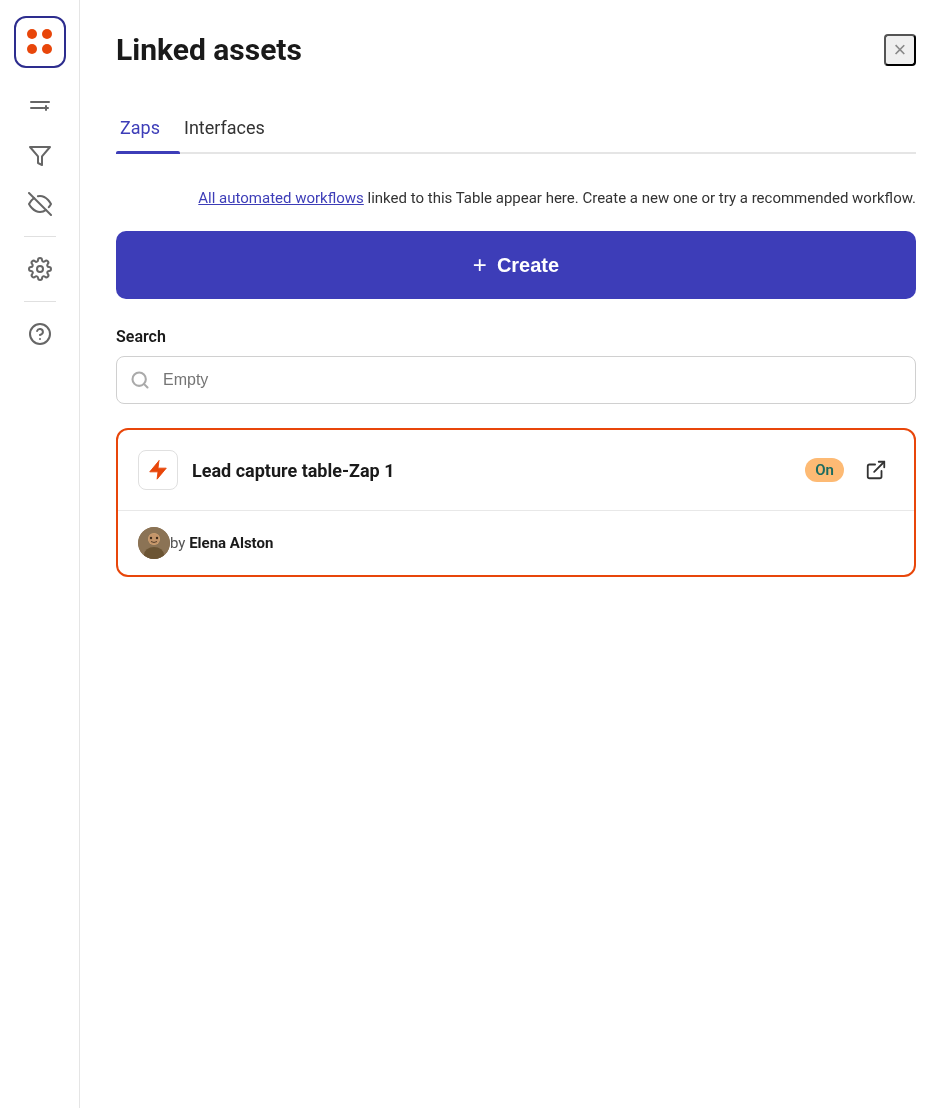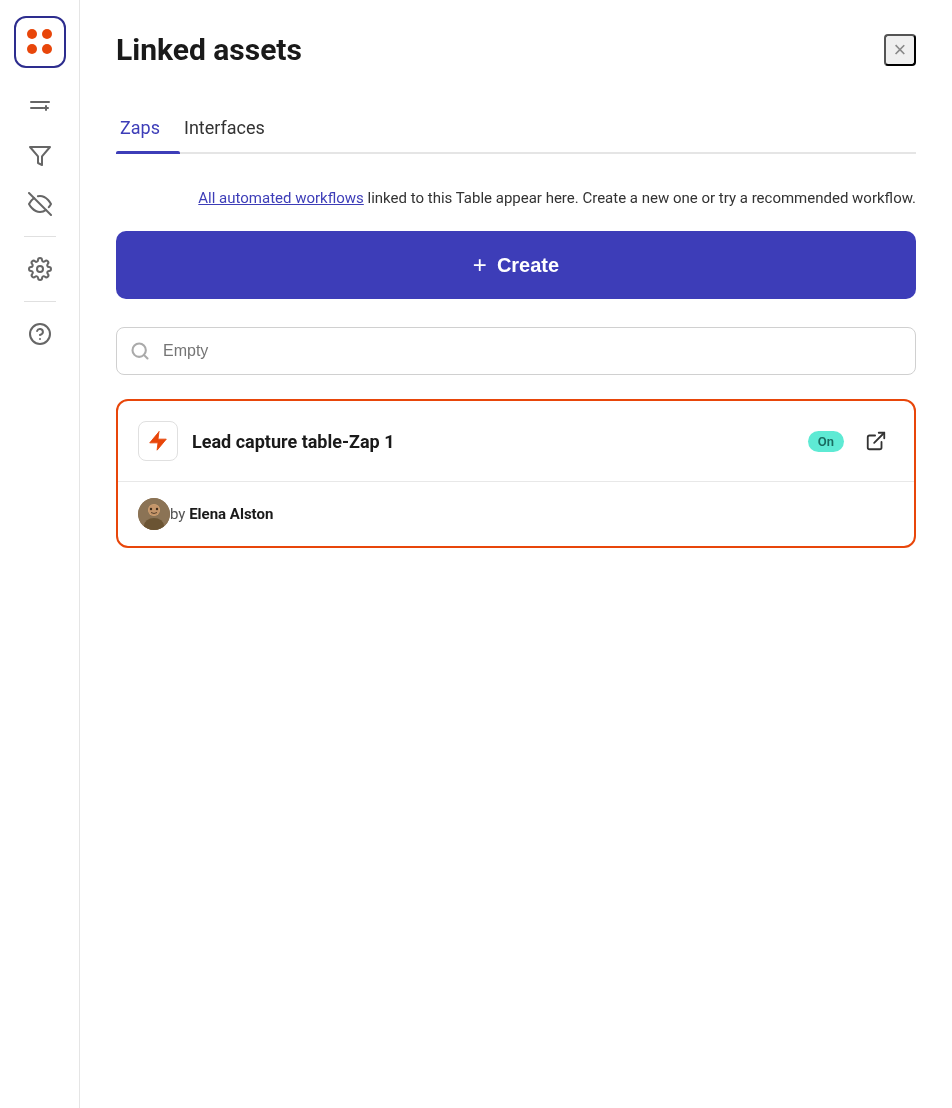--- a/index.html
+++ b/index.html
@@ -244,23 +244,23 @@
     }
 
     .zap-name {
       font-size: 18px;
       font-weight: 700;
       color: #1a1a1a;
       flex: 1;
     }
 
     .on-badge {
-      background: #5eead4;
+      background: #fdba74;
       color: #1a6b60;
-      font-size: 13px;
+      font-size: 15px;
       font-weight: 600;
       padding: 3px 10px;
       border-radius: 20px;
       margin-left: 10px;
     }
 
     .external-link-btn {
       width: 36px;
       height: 36px;
       display: flex;
@@ -380,20 +380,21 @@
 
   <p class="description">
     <a href="#">All automated workflows</a><span> linked to this Table appear here. Create a new one or try a recommended workflow.</span>
   </p>
 
   <button class="create-btn">
     <span class="plus">+</span>
     <span>Create</span>
   </button>
 
+  <div class="search-label">Search</div>
   <div class="search-input-wrapper">
     <span class="search-icon-wrap">
       <svg width="20" height="20" viewBox="0 0 24 24" fill="none" stroke="#aaa" stroke-width="2.5" stroke-linecap="round" stroke-linejoin="round">
         <circle cx="11" cy="11" r="8"></circle>
         <line x1="21" y1="21" x2="16.65" y2="16.65"></line>
       </svg>
     </span>
     <input class="search-input" type="text" placeholder="Empty" style="">
   </div>
 

